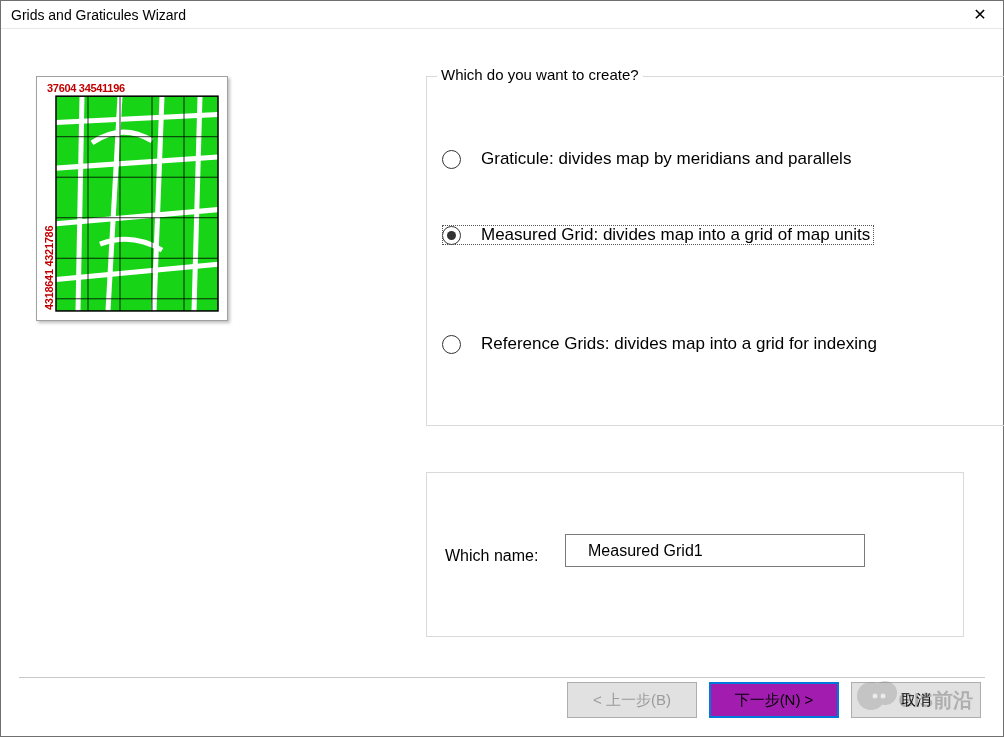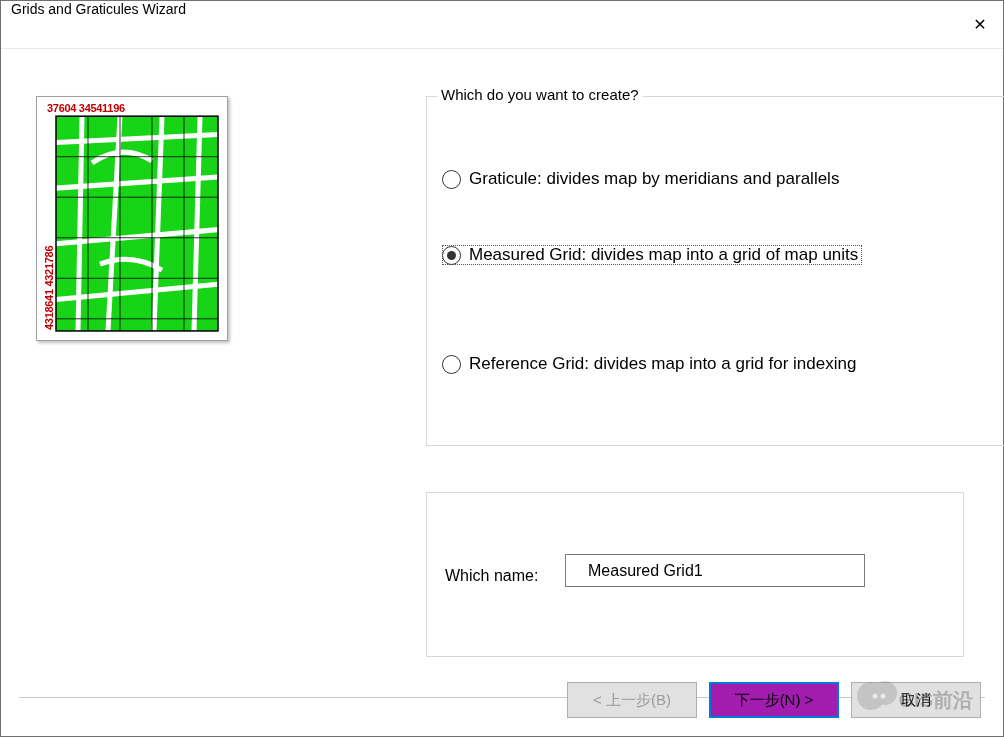--- a/index.html
+++ b/index.html
@@ -13,23 +13,23 @@
   .window {
     width: 1004px;
     height: 737px;
     border: 1px solid #707070;
     background: #fff;
     display: flex;
     flex-direction: column;
     position: relative;
   }
   .titlebar {
-    height: 48px;
-    display: flex;
-    align-items: flex-start;
+    height: 28px;
+    display: flex;
+    align-items: center;
     padding-left: 10px;
     background: #fff;
     border-bottom: 1px solid #e8e8e8;
   }
   .titlebar .title {
     flex: 1;
     font-size: 14px;
     color: #000;
   }
   .titlebar .close {
@@ -74,21 +74,21 @@
     padding: 0 4px;
     font-size: 15px;
     color: #000;
   }
   .group-options { left: 425px; top: 47px; width: 586px; height: 350px; }
   .radio-row {
     position: absolute;
     left: 15px;
     display: flex;
     align-items: center;
-    gap: 8px;
+    gap: 20px;
   }
   .radio-row.r1 { top: 72px; }
   .radio-row.r2 { top: 148px; }
   .radio-row.r3 { top: 257px; }
   .radio-row.sel { outline: 1px dotted #555; outline-offset: -1px; padding-right:4px; }
 
   .radio-outer {
     width: 19px; height: 19px; border: 1px solid #333; border-radius: 50%;
     display:flex; align-items:center; justify-content:center; background:#fff;
     flex-shrink:0;
@@ -190,21 +190,21 @@
 
       <label class="radio-row r2 sel">
         <span class="radio-outer">
             <span class="radio-dot"></span>
           </span>
         <span class="radio-label">Measured Grid: divides map into a grid of map units</span>
       </label>
 
       <label class="radio-row r3">
         <span class="radio-outer"></span>
-        <span class="radio-label">Reference Grid: divides map into a grid for indexing</span>
+        <span class="radio-label">Reference Grids: divides map into a grid for indexing</span>
       </label>
     </div>
 
     <div class="group group-name">
       <div class="name-label">Which name:</div>
       <input class="name-input" type="text" value="Measured Grid1" style="">
     </div>
 
     <div class="separator"></div>
 

